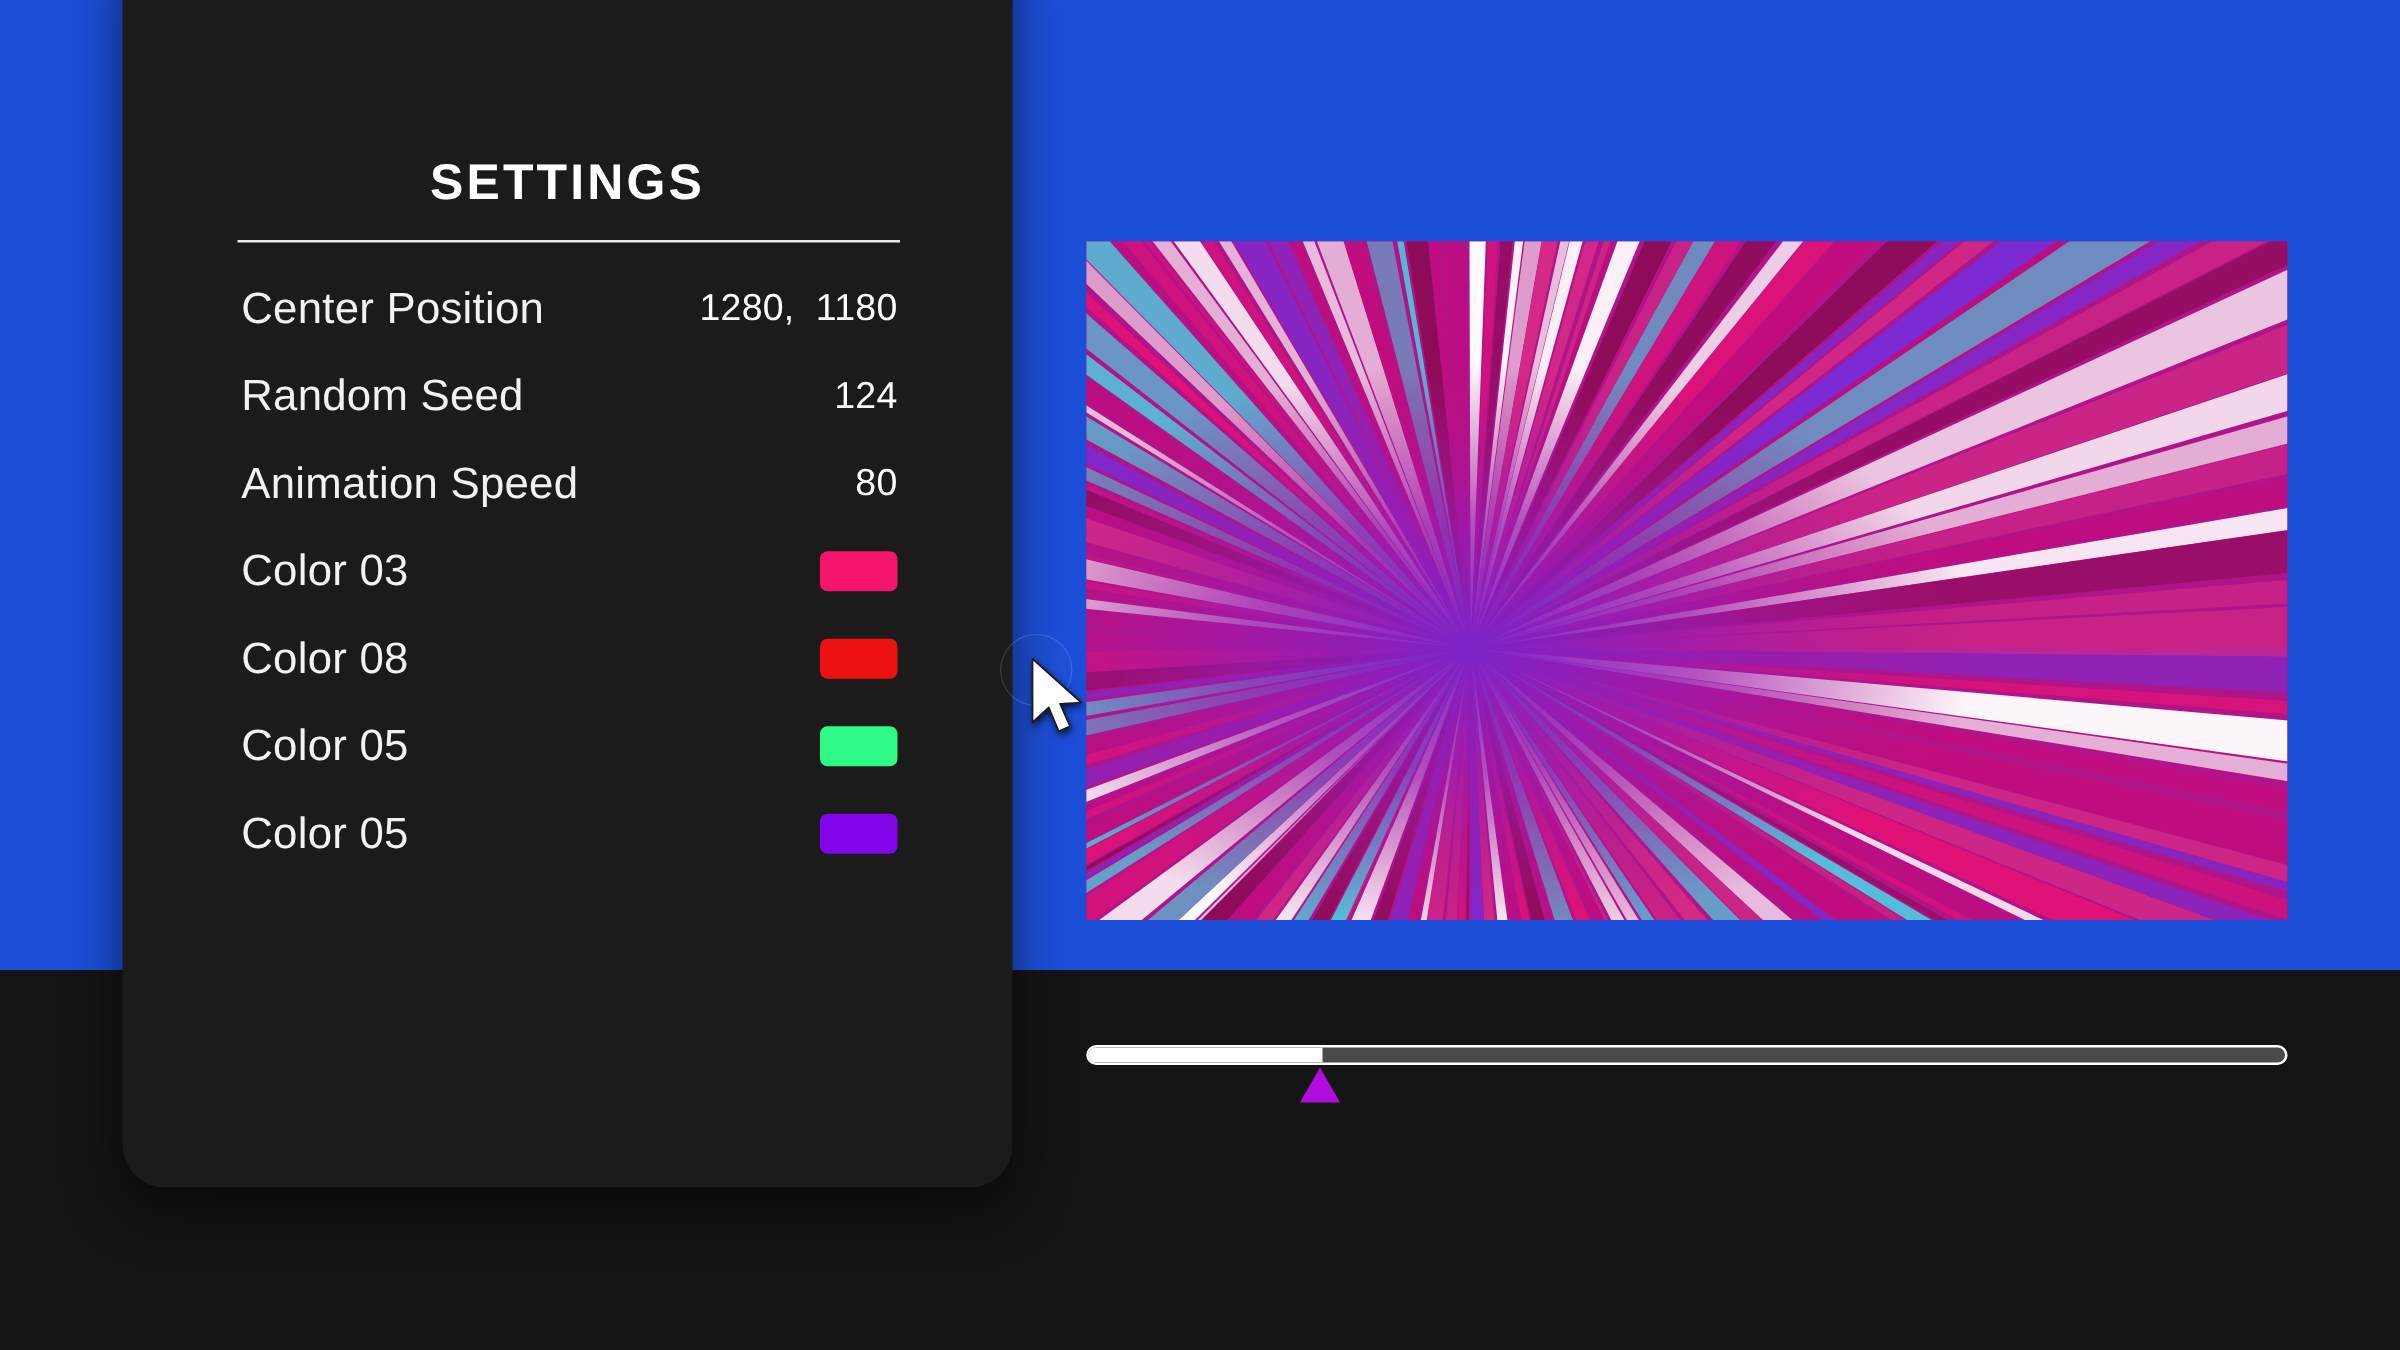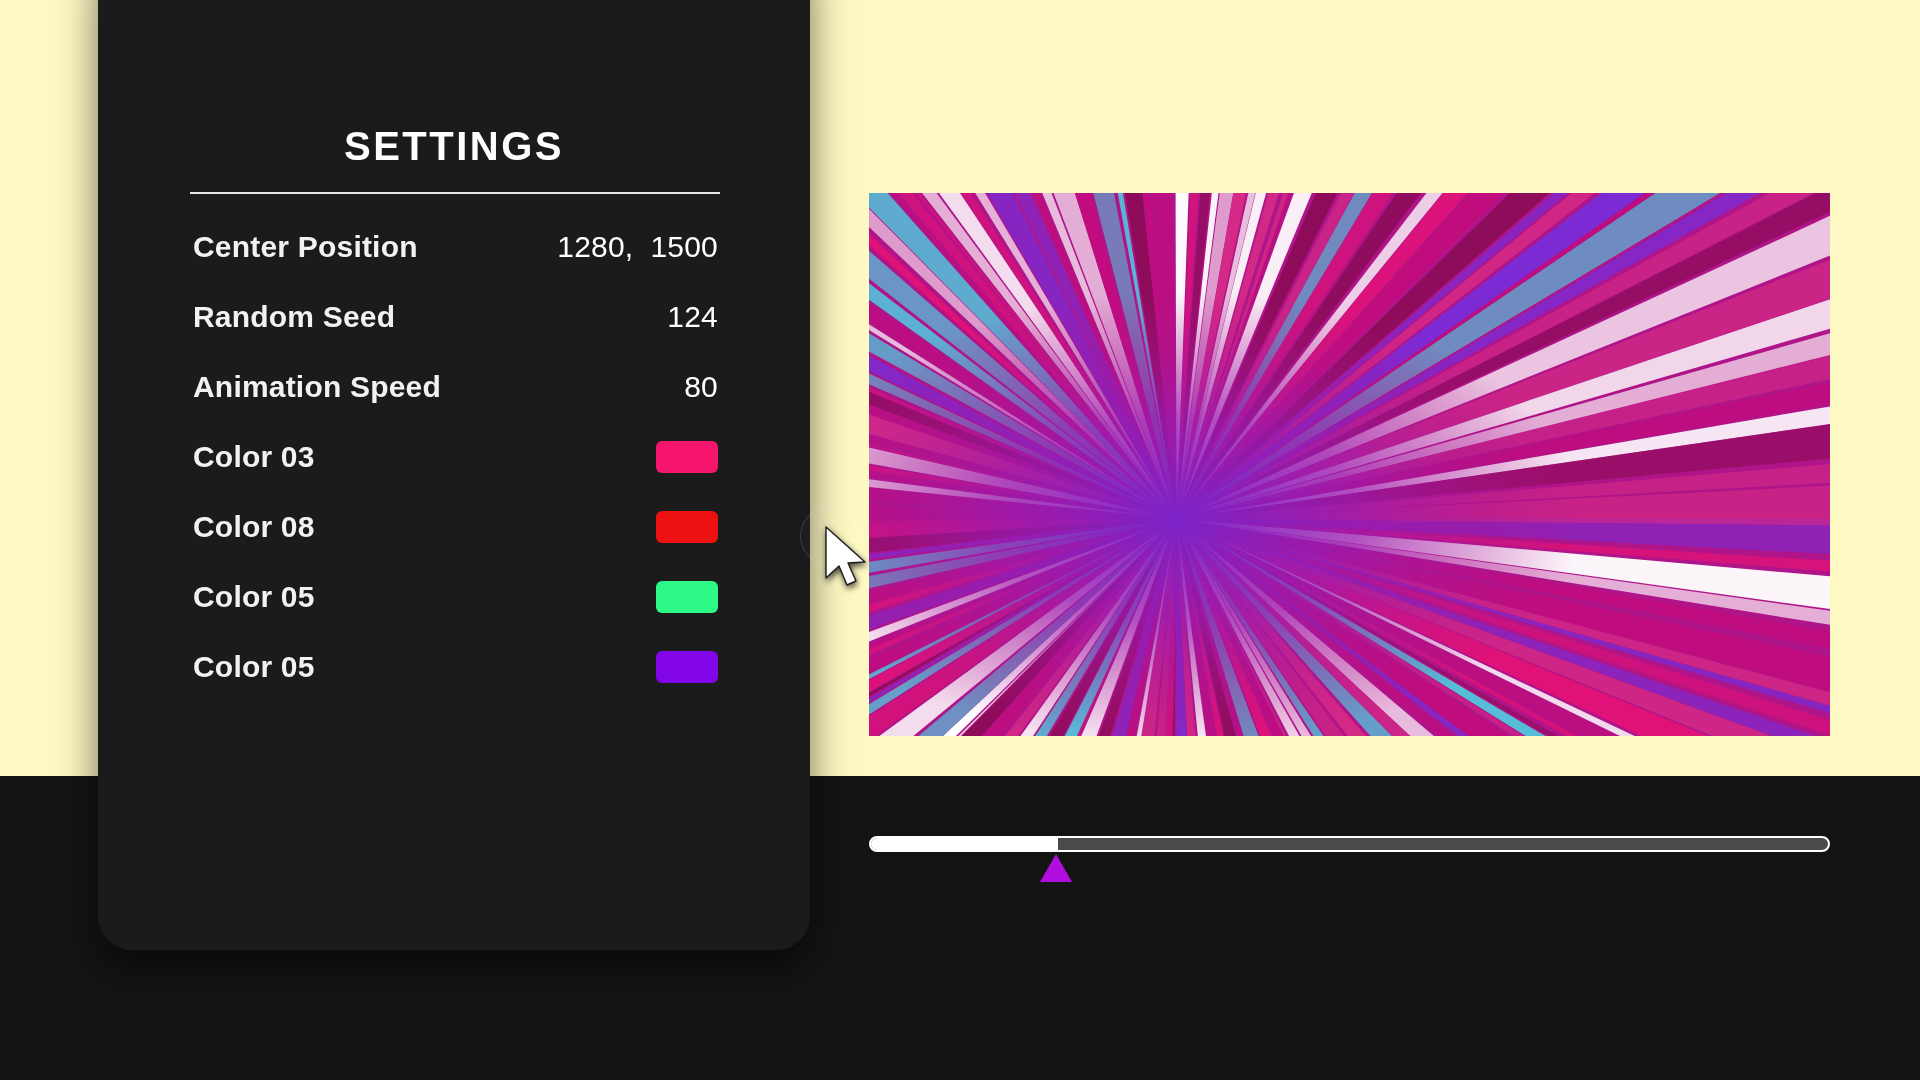--- a/index.html
+++ b/index.html
@@ -2,21 +2,21 @@
 <html><head>
 <meta charset="utf-8">
 <style>
   * { margin:0; padding:0; box-sizing:border-box; }
   html, body {
     width:1920px; height:1080px;
     background:#141414;
     font-family:"Liberation Sans", sans-serif;
     overflow:hidden;
   }
-  #root { position:relative; width:1920px; height:776px; background:#fef9c3; }
+  #root { position:relative; width:1920px; height:776px; background:#1d4ed8; }
 
   
   .panel {
     position:absolute; left:98px; top:-60px;
     width:712px; height:1010px;
     background:#1b1b1b;
     border-radius:34px;
     box-shadow:0 18px 40px rgba(0,0,0,.55);
   }
   .panel-title {
@@ -32,21 +32,21 @@
 
   .rows { position:absolute; left:0; top:272px; width:100%; }
   .row {
     position:relative;
     height:70px;
     display:flex; align-items:center;
     padding:0 92px 0 95px;
   }
   .row-label {
     color:#f2f2f2;
-    font-size:30px; font-weight:700;
+    font-size:35px; font-weight:400;
     letter-spacing:.2px;
     white-space:nowrap;
   }
   .row-value {
     margin-left:auto;
     color:#ffffff;
     font-size:30px; font-weight:400;
     letter-spacing:.2px;
     white-space:pre;
   }
@@ -119,21 +119,21 @@
 
   <div class="panel">
 
     <div class="panel-title">SETTINGS</div>
 
     <div class="title-rule"></div>
 
     <div class="rows" id="rows">
         <div class="row">
           <span class="row-label">Center Position</span>
-          <span class="row-value">1280,  1500</span>
+          <span class="row-value">1280,  1180</span>
         </div>
         <div class="row">
           <span class="row-label">Random Seed</span>
           <span class="row-value">124</span>
         </div>
         <div class="row">
           <span class="row-label">Animation Speed</span>
           <span class="row-value">80</span>
         </div>
         <div class="row">

